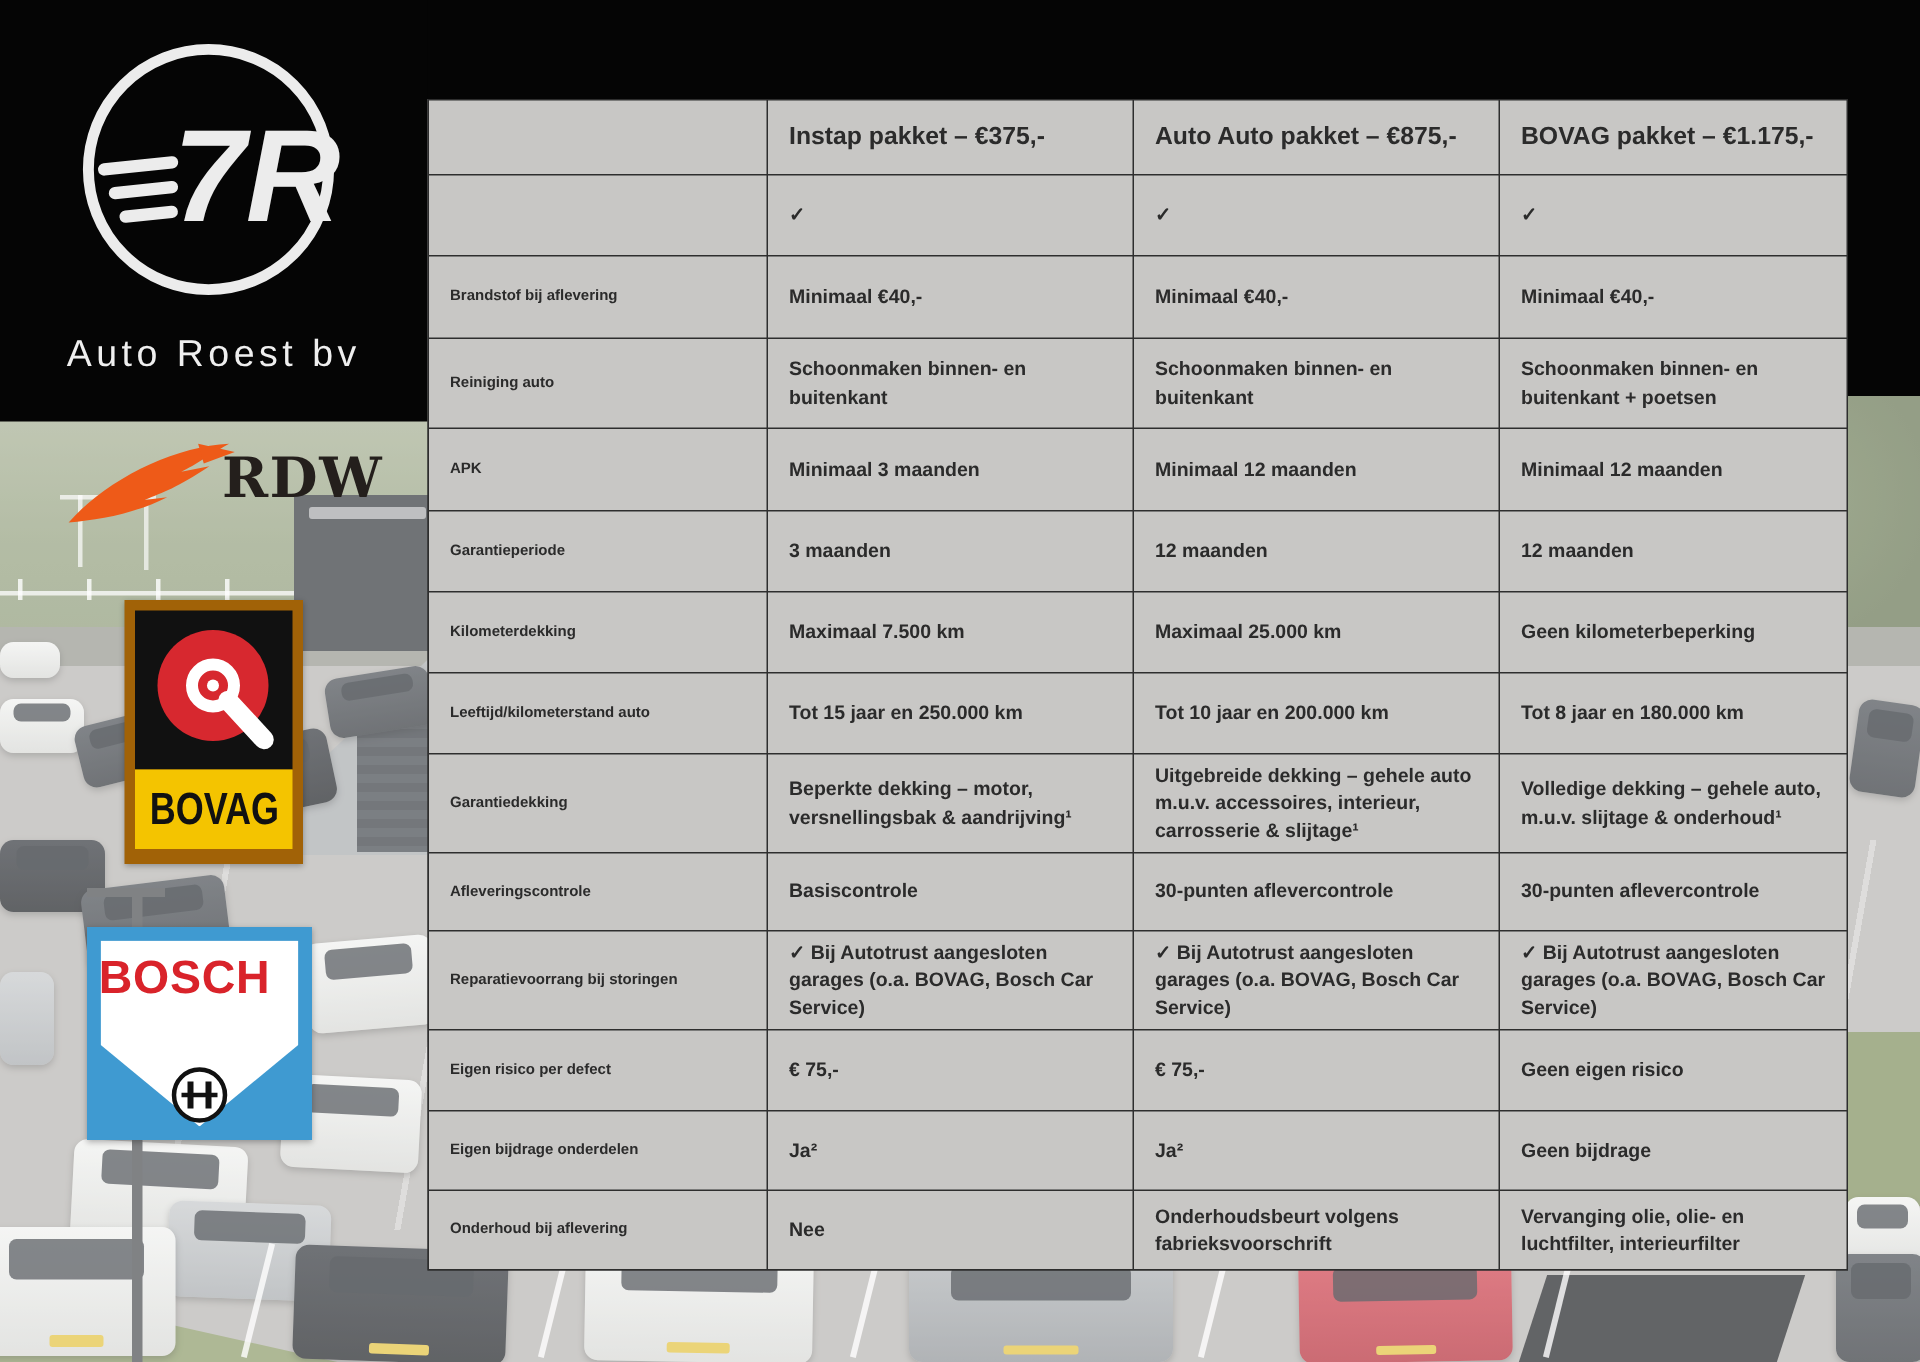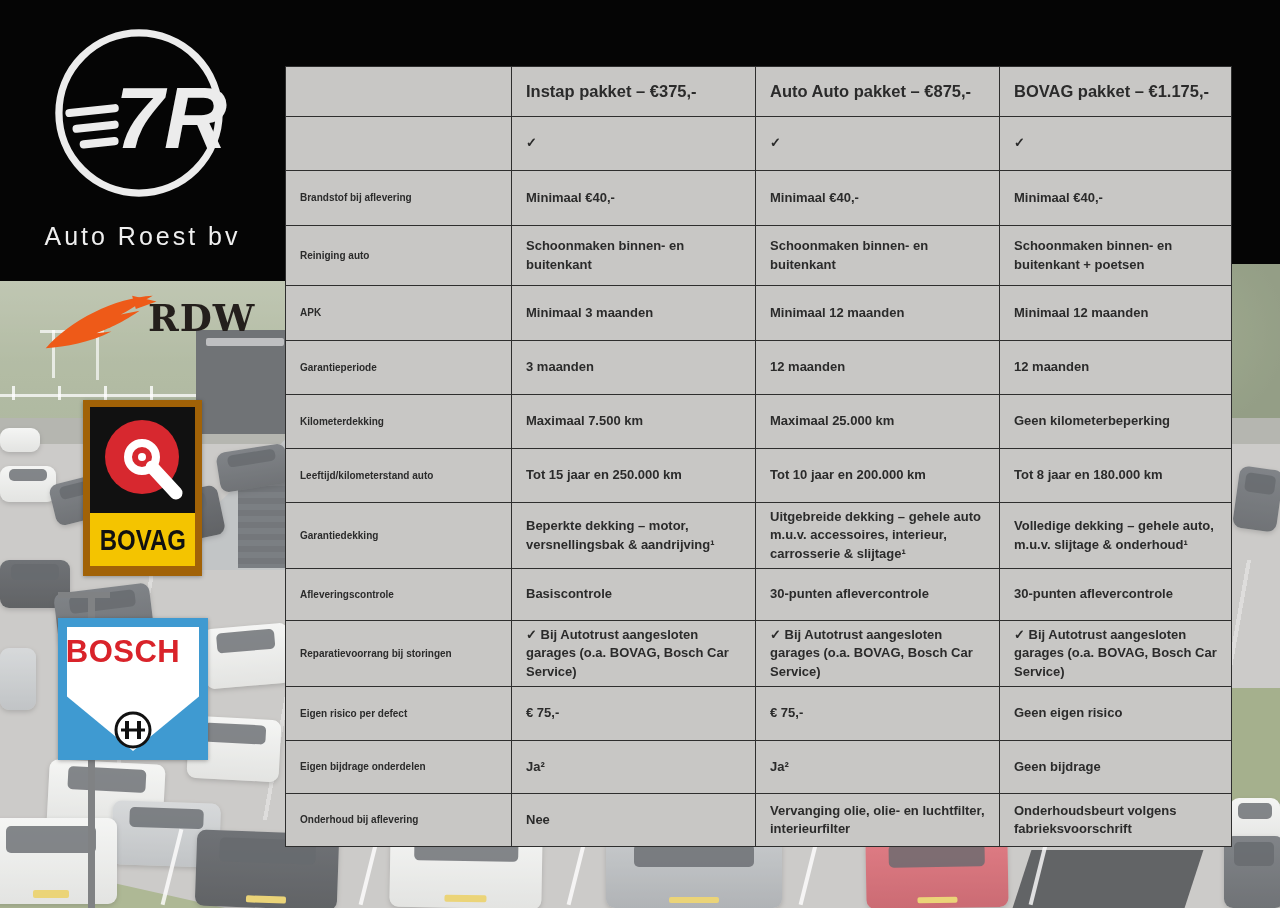--- a/index.html
+++ b/index.html
@@ -305,17 +305,17 @@
     <div class="cell">€ 75,-</div>
     <div class="cell">Geen eigen risico</div>
 
     <div class="cell lbl">Eigen bijdrage onderdelen</div>
     <div class="cell">Ja²</div>
     <div class="cell">Ja²</div>
     <div class="cell">Geen bijdrage</div>
 
     <div class="cell lbl">Onderhoud bij aflevering</div>
     <div class="cell">Nee</div>
+    <div class="cell">Onderhoudsbeurt volgens fabrieksvoorschrift</div>
     <div class="cell">Vervanging olie, olie- en luchtfilter, interieurfilter</div>
-    <div class="cell">Onderhoudsbeurt volgens fabrieksvoorschrift</div>
   </div>
 
 </div>
 
 </body></html>

